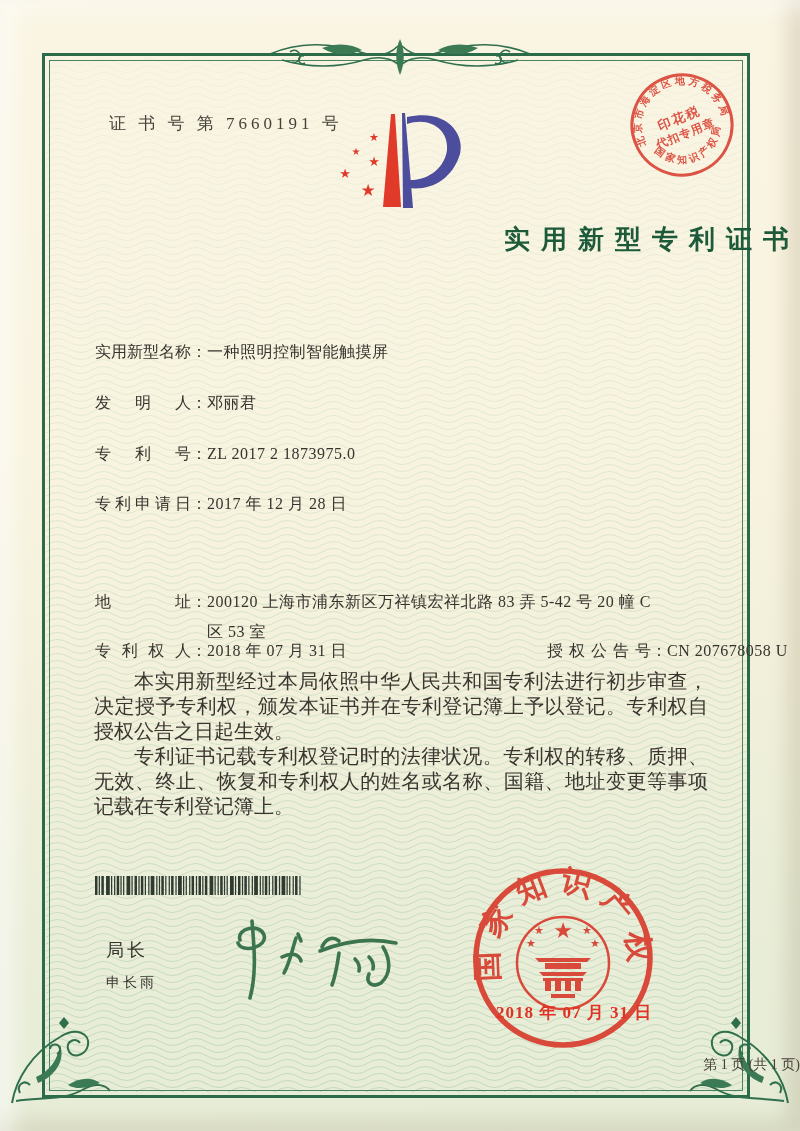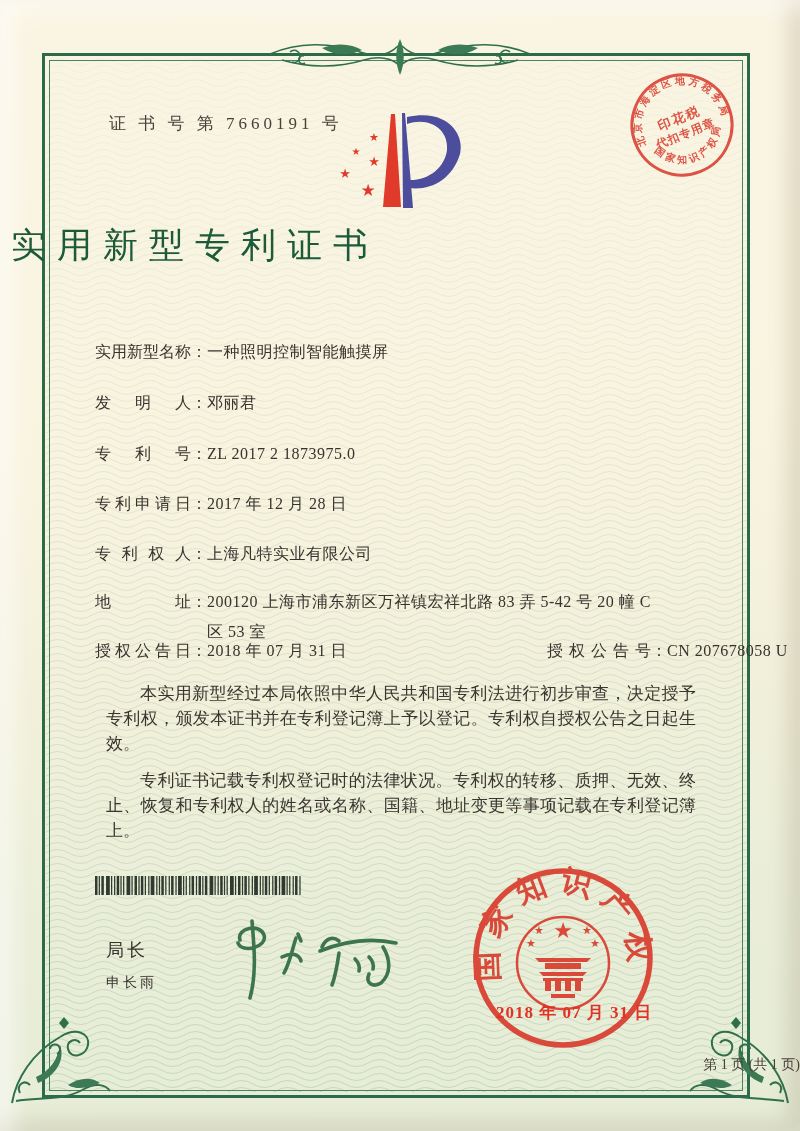--- a/index.html
+++ b/index.html
@@ -12,34 +12,34 @@
   svg{display:block}
   .guilloche{position:absolute;left:46px;top:58px;z-index:0}
   .frame-outer{position:absolute;left:42px;top:53px;right:50px;bottom:33px;border:3px solid #2c6b49;z-index:1}
   .frame-inner{position:absolute;inset:4px;border:1px solid #4c8263}
   .ornament-top{position:absolute;left:268px;top:34px;z-index:2}
   .flourish{position:absolute;top:993px;z-index:2}
   .flourish.left{left:6px}
   .flourish.right{left:682px;transform:scaleX(-1)}
   .certno{position:absolute;left:109px;top:112px;font-size:17px;letter-spacing:4px;color:#46413a;z-index:3}
   .logo{position:absolute;left:325px;top:105px;z-index:3}
-  .title{position:absolute;left:0;top:222px;width:100%;text-align:left;font-size:35px;font-weight:normal;
+  .title{position:absolute;left:0;top:222px;width:100%;text-align:right;font-size:26px;font-weight:bold;
          color:#1d5a39;letter-spacing:11px;text-indent:11px;z-index:3}
   .seal-tax{position:absolute;left:629px;top:72px;opacity:.85;transform:rotate(-22deg);z-index:4}
   .seal-tax text{font-family:"Liberation Serif","DejaVu Serif",serif;fill:#d8392b;font-weight:bold}
   .row{position:absolute;left:95px;font-size:16px;white-space:nowrap;z-index:3;line-height:30px}
   .lab{display:inline-block;width:96px;text-align:justify;text-align-last:justify;vertical-align:top}
   .colon{display:inline-block;width:16px;vertical-align:top}
   .val{letter-spacing:.5px}
   .row.addr{white-space:normal;width:575px}
   .row.addr .val{display:inline-block;width:455px;vertical-align:top}
   .grant-right{position:absolute;left:452px;top:0;white-space:nowrap}
   .grant-right .lab{width:104px}
   .paras{position:absolute;left:94px;top:669px;width:614px;z-index:3}
-  .paras p{margin:12px;font-size:17px;line-height:25px;text-align:justify;text-indent:2em;color:#3a352f}
+  .paras p{margin:0;font-size:20px;line-height:25px;text-align:justify;text-indent:2em;color:#3a352f}
   .barcode{position:absolute;left:95px;top:876px;z-index:3}
   .signoff-title{position:absolute;left:106px;top:938px;font-size:18px;letter-spacing:3px;z-index:3}
   .signoff-name{position:absolute;left:106px;top:974px;font-size:14px;letter-spacing:3px;z-index:3}
   .signature{position:absolute;left:222px;top:916px;z-index:3}
   .seal-main{position:absolute;left:471px;top:866px;opacity:.9;z-index:4}
   .seal-main text{font-family:"Liberation Serif","DejaVu Serif",serif;fill:#d8392b}
   .seal-date{position:absolute;left:496px;top:1001px;font-size:17px;font-weight:bold;color:#e03325;
              letter-spacing:1px;z-index:5;white-space:nowrap}
   .footer{position:absolute;left:0;top:1056px;width:100%;text-align:right;font-size:14px;color:#45403a;z-index:3}
 </style>
@@ -276,29 +276,26 @@
   </div>
   <div class="row" style="top:337px">
     <span class="lab">实用新型名称</span><span class="colon">：</span><span class="val">一种照明控制智能触摸屏</span>
   </div>
   <div class="row" style="top:439px">
     <span class="lab">专利号</span><span class="colon">：</span><span class="val">ZL 2017 2 1873975.0</span>
   </div>
   <div class="row" style="top:489px">
     <span class="lab">专利申请日</span><span class="colon">：</span><span class="val">2017 年 12 月 28 日</span>
   </div>
-  <div class="row" style="top:539px">
-    <span class="lab">专利权人</span><span class="colon">：</span><span class="val">上海凡特实业有限公司</span>
-  </div>
   <div class="row addr" style="top:587px">
     <span class="lab">地址</span><span class="colon">：</span><span class="val">200120 上海市浦东新区万祥镇宏祥北路 83 弄 5-42 号 20 幢 C 区 53 室</span>
   </div>
   <div class="row" style="top:636px;width:660px">
     <span>
-      <span class="lab">授权公告日</span><span class="colon">：</span><span class="val">2018 年 07 月 31 日</span>
+      <span class="lab">专利权人</span><span class="colon">：</span><span class="val">2018 年 07 月 31 日</span>
     </span>
     <span class="grant-right">
       <span class="lab">授权公告号</span><span class="colon">：</span><span class="val">CN 207678058 U</span>
     </span>
   </div>
 
   <div class="paras">
     <p>本实用新型经过本局依照中华人民共和国专利法进行初步审查，决定授予专利权，颁发本证书并在专利登记簿上予以登记。专利权自授权公告之日起生效。</p>
     <p>专利证书记载专利权登记时的法律状况。专利权的转移、质押、无效、终止、恢复和专利权人的姓名或名称、国籍、地址变更等事项记载在专利登记簿上。</p>
   </div>

